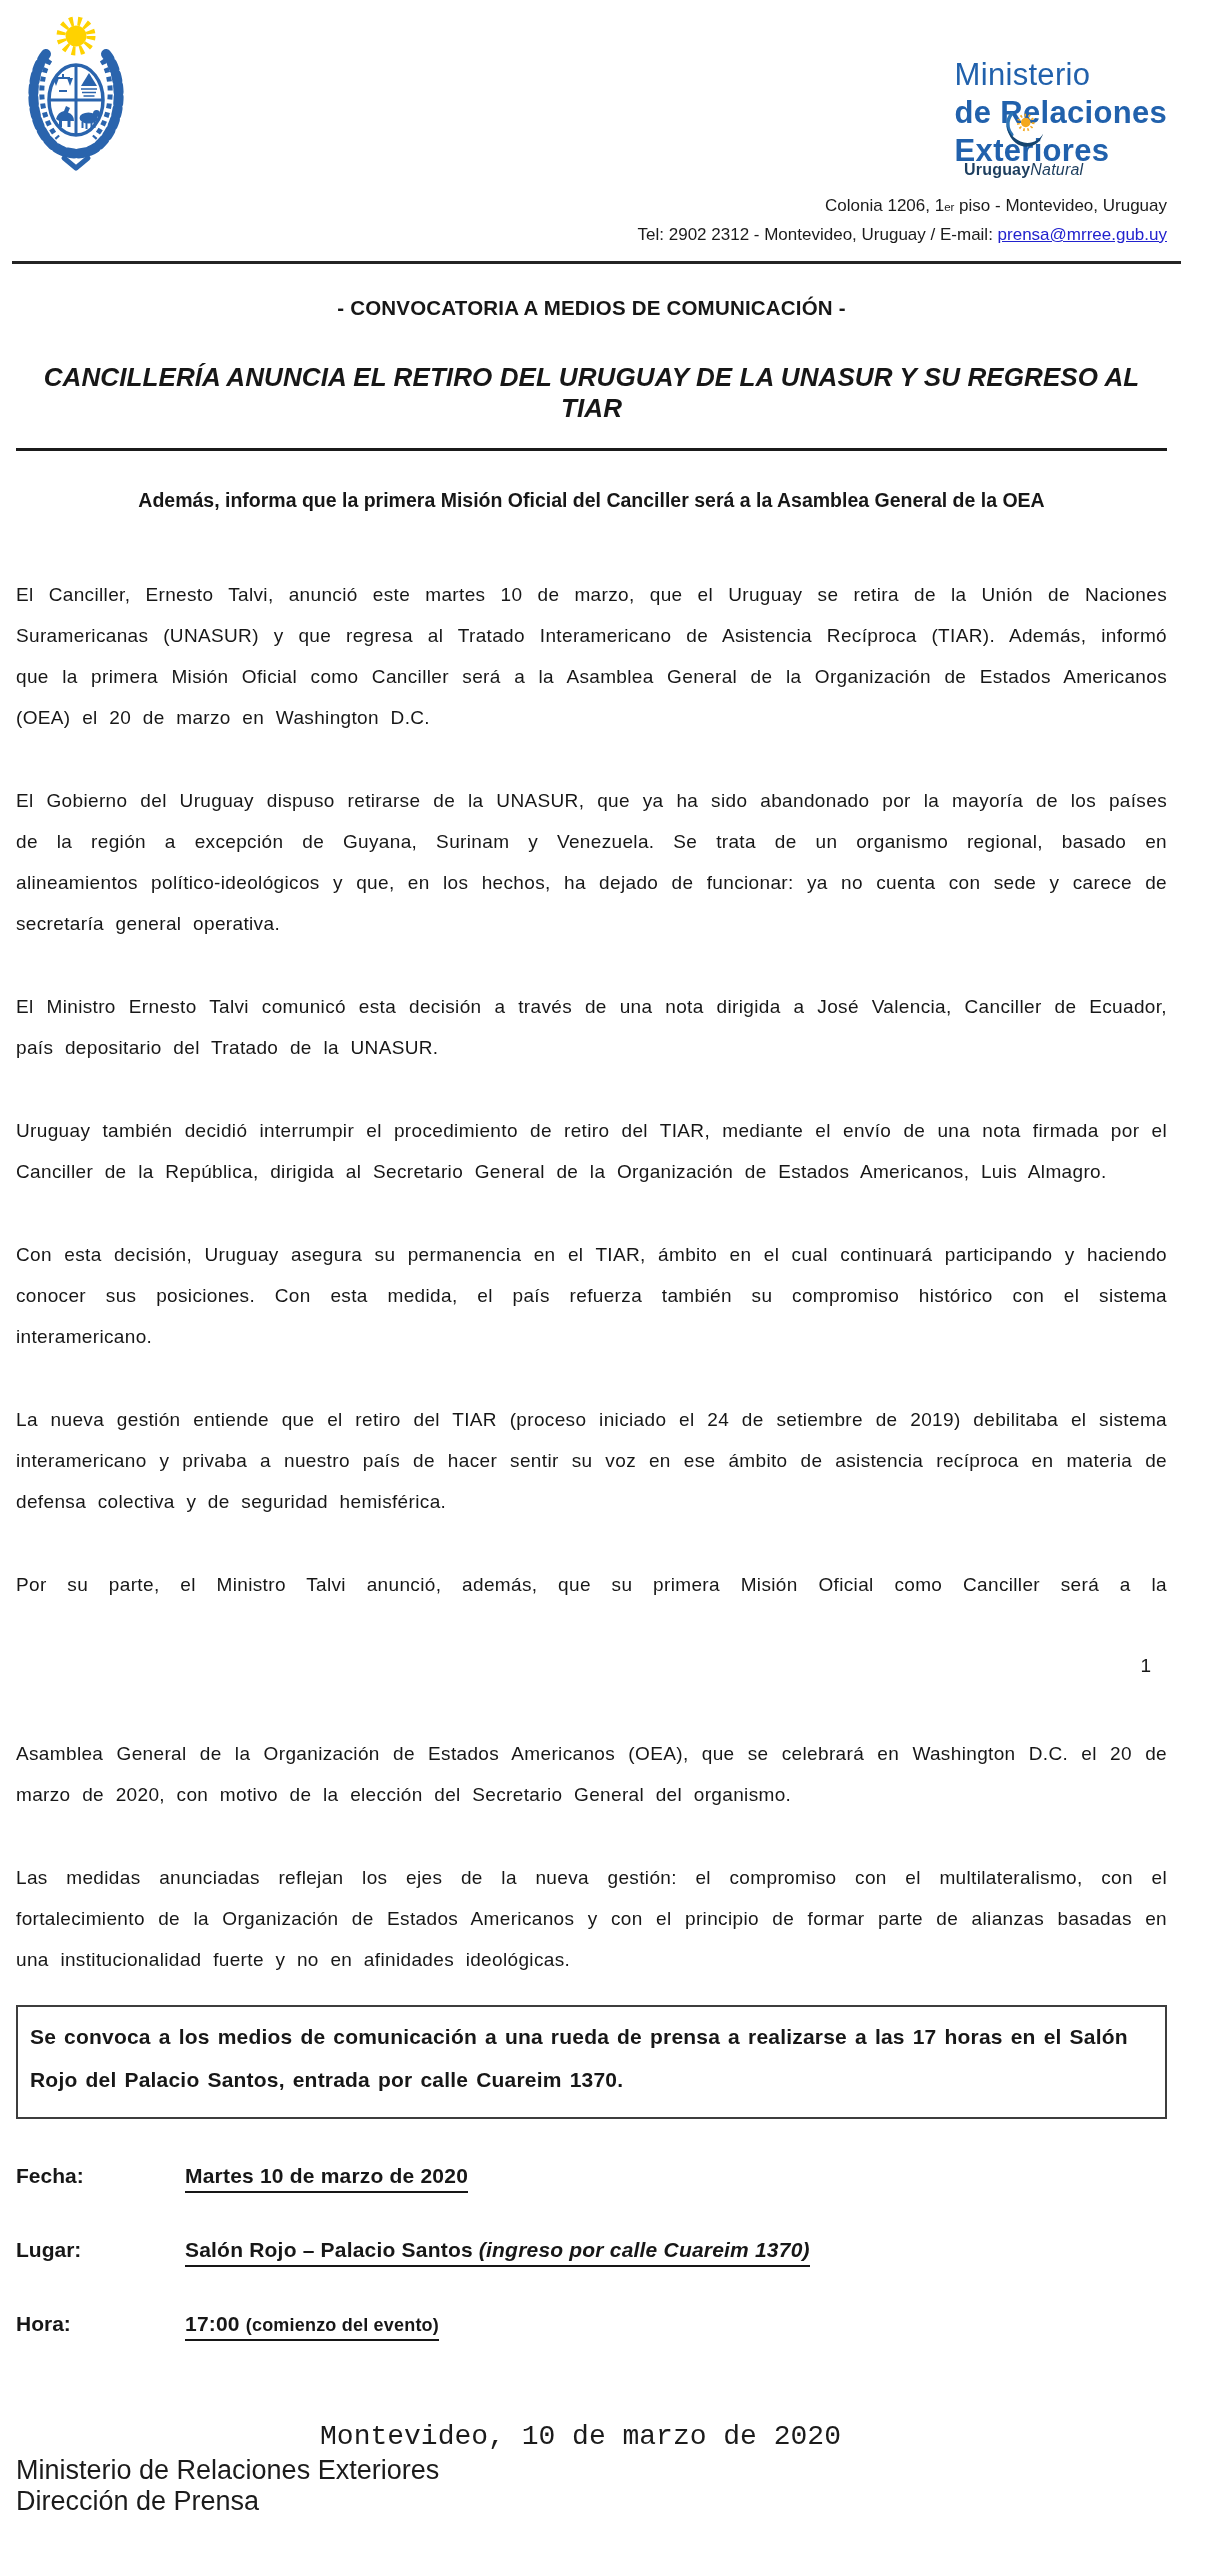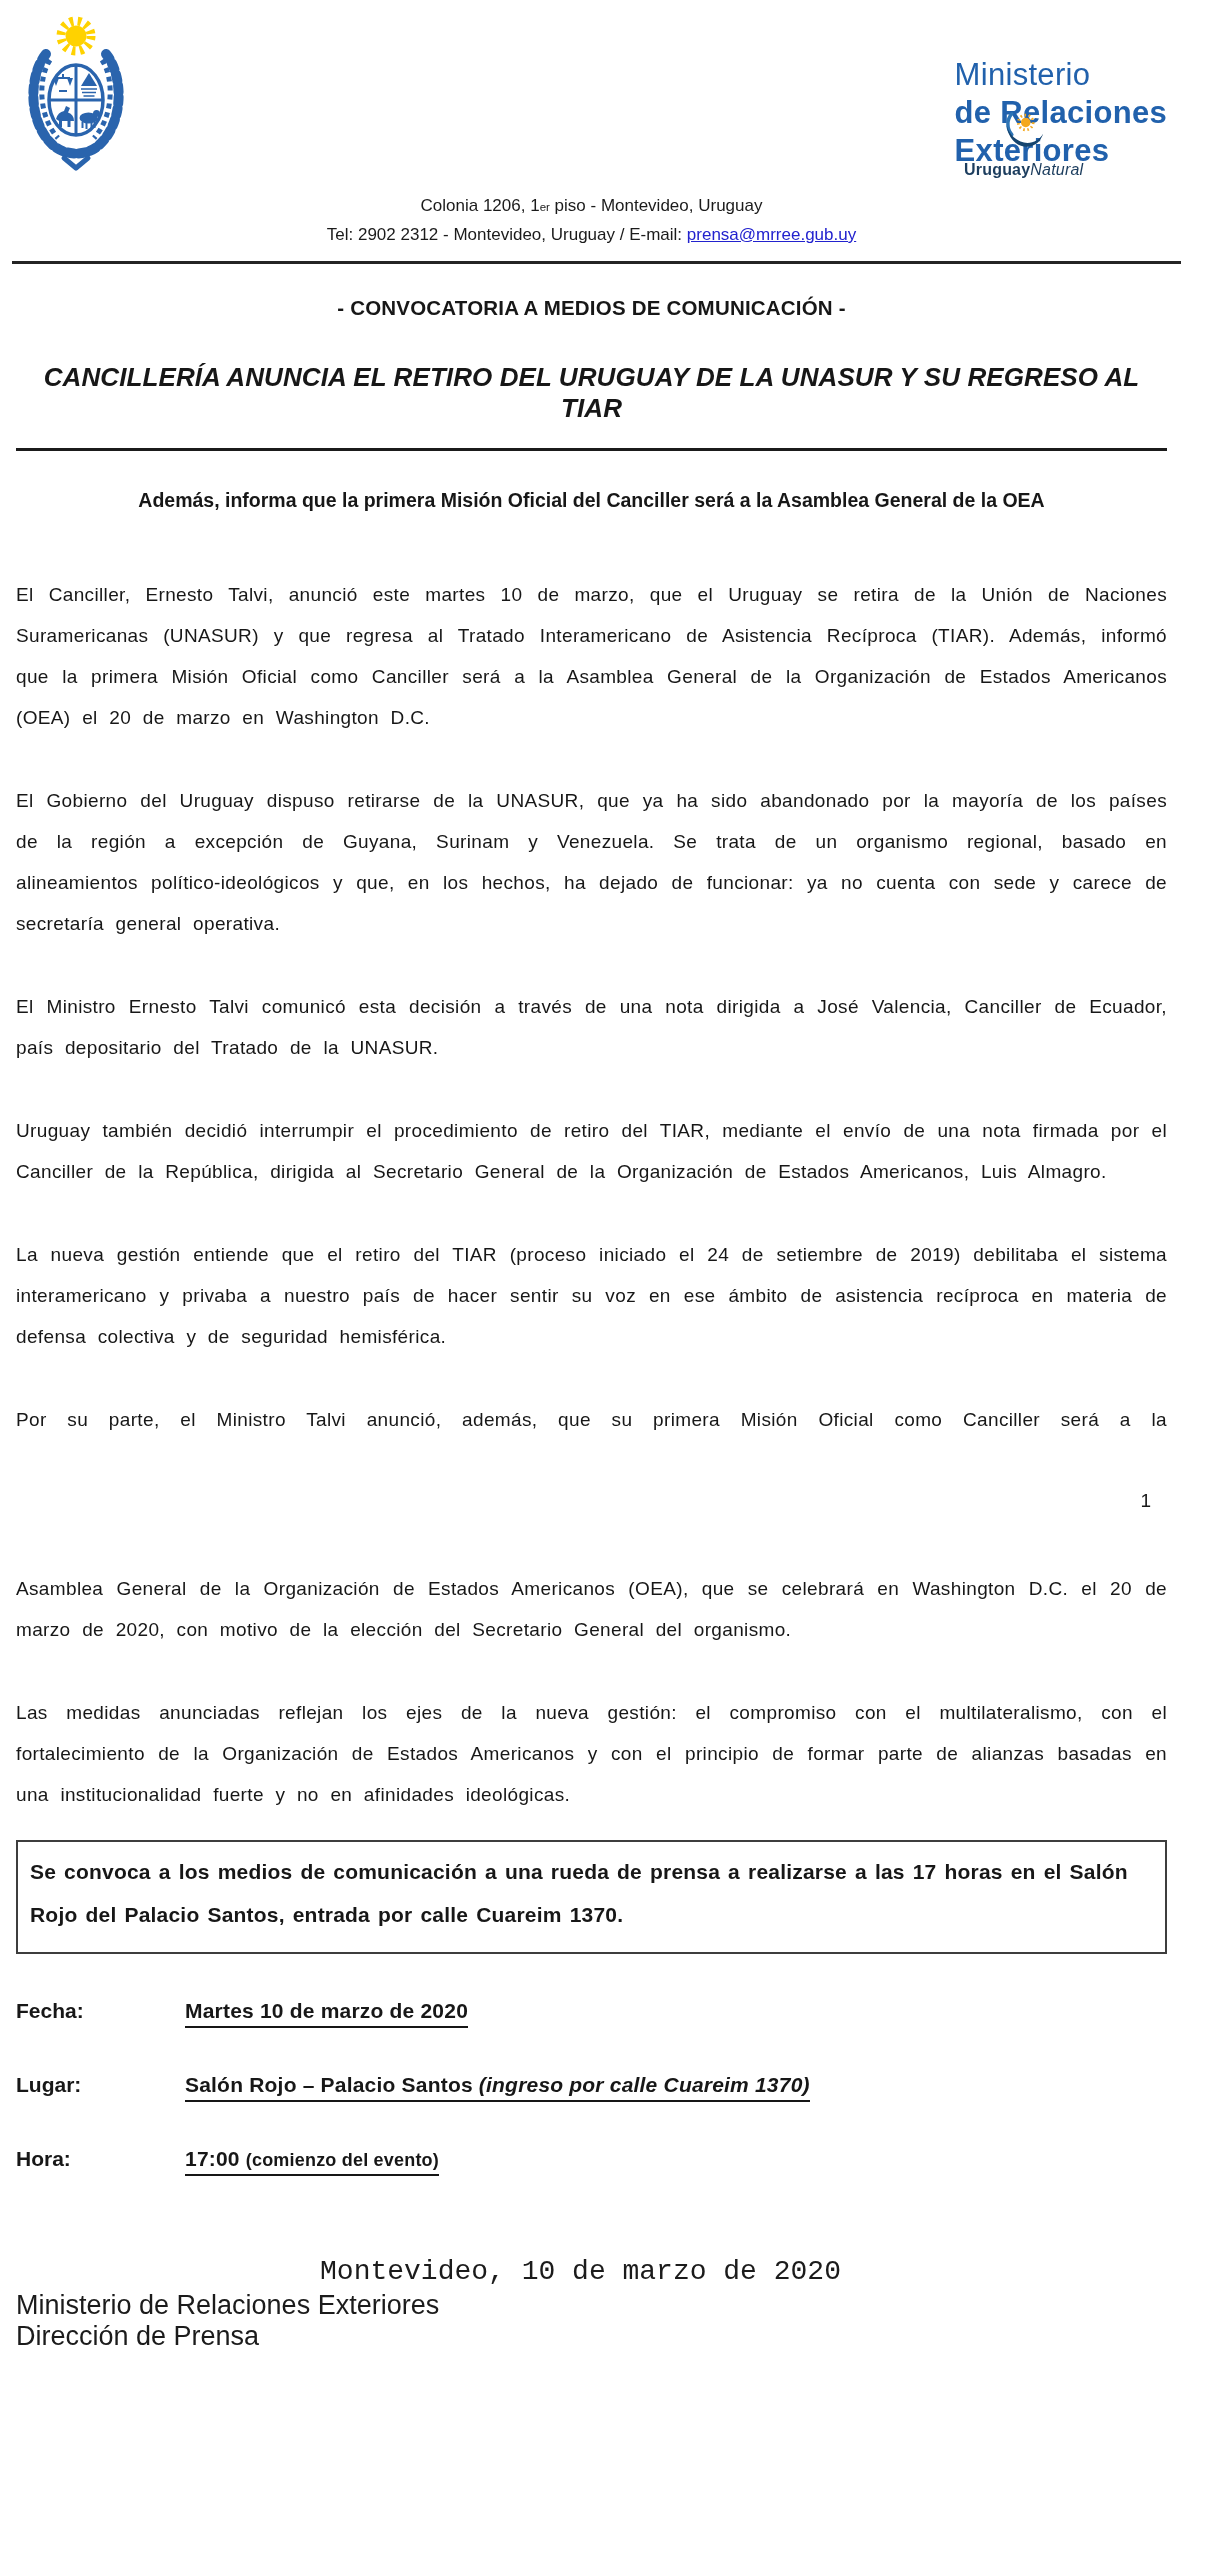--- a/index.html
+++ b/index.html
@@ -13,21 +13,21 @@
   .header{position:relative;padding-top:12px;}
   .logo-row{display:flex;justify-content:space-between;align-items:flex-start;gap:64px;min-height:172px;}
   .arms-svg{width:120px;height:164px;display:block;}
   .wordmark{margin-top:44px;font-size:31px;line-height:38px;color:#2161AC;letter-spacing:.3px;}
   .wm-light{font-weight:400;}
   .wm-bold{font-weight:700;}
   .natural{position:absolute;left:948px;top:110px;display:flex;align-items:center;gap:7px;flex-direction:column;}
   .natural-text{font-size:16px;color:#1C3D5E;letter-spacing:.2px;white-space:nowrap;}
   .natural-text .nat-b{font-weight:700;}
   .natural-text .nat-i{font-style:italic;font-weight:500;}
-  .address{text-align:center;font-size:17px;line-height:27px;margin-top:8px;color:#1b1b1b;}
+  .address{text-align:right;font-size:17px;line-height:27px;margin-top:8px;color:#1b1b1b;}
   .sup-small{font-size:11.5px;}
   .email-link{color:#2222CE;text-decoration:underline;cursor:pointer;}
   .rule{height:3px;background:#242424;margin-top:13px;margin-left:-4px;margin-right:-14px;}
 
   
   .t1{text-align:center;font-size:20.5px;font-weight:700;margin-top:32px;letter-spacing:.2px;}
   .t2{text-align:center;margin-top:42px;}
   .t2 .headline-underline{
     display:inline-block;font-size:26px;font-weight:700;font-style:italic;
     padding-bottom:24px;border-bottom:3.5px solid #1b1b1b;letter-spacing:.1px;
@@ -127,20 +127,21 @@
   <div class="t2">
     <span class="headline-underline">CANCILLERÍA ANUNCIA EL RETIRO DEL URUGUAY DE LA UNASUR Y SU REGRESO AL TIAR</span>
   </div>
   <div class="t3">Además, informa que la primera Misión Oficial del Canciller será a la Asamblea General de la OEA</div>
 
   <div class="bodytext">
     <p class="first">El Canciller, Ernesto Talvi, anunció este martes 10 de marzo, que el Uruguay se retira de la Unión de Naciones Suramericanas (UNASUR) y que regresa al Tratado Interamericano de Asistencia Recíproca (TIAR). Además, informó que la primera Misión Oficial como Canciller será a la Asamblea General de la Organización de Estados Americanos (OEA) el 20 de marzo en Washington D.C.</p>
     <p>El Gobierno del Uruguay dispuso retirarse de la UNASUR, que ya ha sido abandonado por la mayoría de los países de la región a excepción de Guyana, Surinam y Venezuela. Se trata de un organismo regional, basado en alineamientos político-ideológicos y que, en los hechos, ha dejado de funcionar: ya no cuenta con sede y carece de secretaría general operativa.</p>
     <p>El Ministro Ernesto Talvi comunicó esta decisión a través de una nota dirigida a José Valencia, Canciller de Ecuador, país depositario del Tratado de la UNASUR.</p>
     <p>Uruguay también decidió interrumpir el procedimiento de retiro del TIAR, mediante el envío de una nota firmada por el Canciller de la República, dirigida al Secretario General de la Organización de Estados Americanos, Luis Almagro.</p>
+    <p>Con esta decisión, Uruguay asegura su permanencia en el TIAR, ámbito en el cual continuará participando y haciendo conocer sus posiciones. Con esta medida, el país refuerza también su compromiso histórico con el sistema interamericano.</p>
     <p>La nueva gestión entiende que el retiro del TIAR (proceso iniciado el 24 de setiembre de 2019) debilitaba el sistema interamericano y privaba a nuestro país de hacer sentir su voz en ese ámbito de asistencia recíproca en materia de defensa colectiva y de seguridad hemisférica.</p>
     <p class="force-justify">Por su parte, el Ministro Talvi anunció, además, que su primera Misión Oficial como Canciller será a la</p>
 
     <div class="pagenum">1</div>
 
     <p class="cont">Asamblea General de la Organización de Estados Americanos (OEA), que se celebrará en Washington D.C. el 20 de marzo de 2020, con motivo de la elección del Secretario General del organismo.</p>
     <p>Las medidas anunciadas reflejan los ejes de la nueva gestión: el compromiso con el multilateralismo, con el fortalecimiento de la Organización de Estados Americanos y con el principio de formar parte de alianzas basadas en una institucionalidad fuerte y no en afinidades ideológicas.</p>
   </div>
 
   <div class="notice">Se convoca a los medios de comunicación a una rueda de prensa a realizarse a las 17 horas en el Salón Rojo del Palacio Santos, entrada por calle Cuareim 1370.</div>

